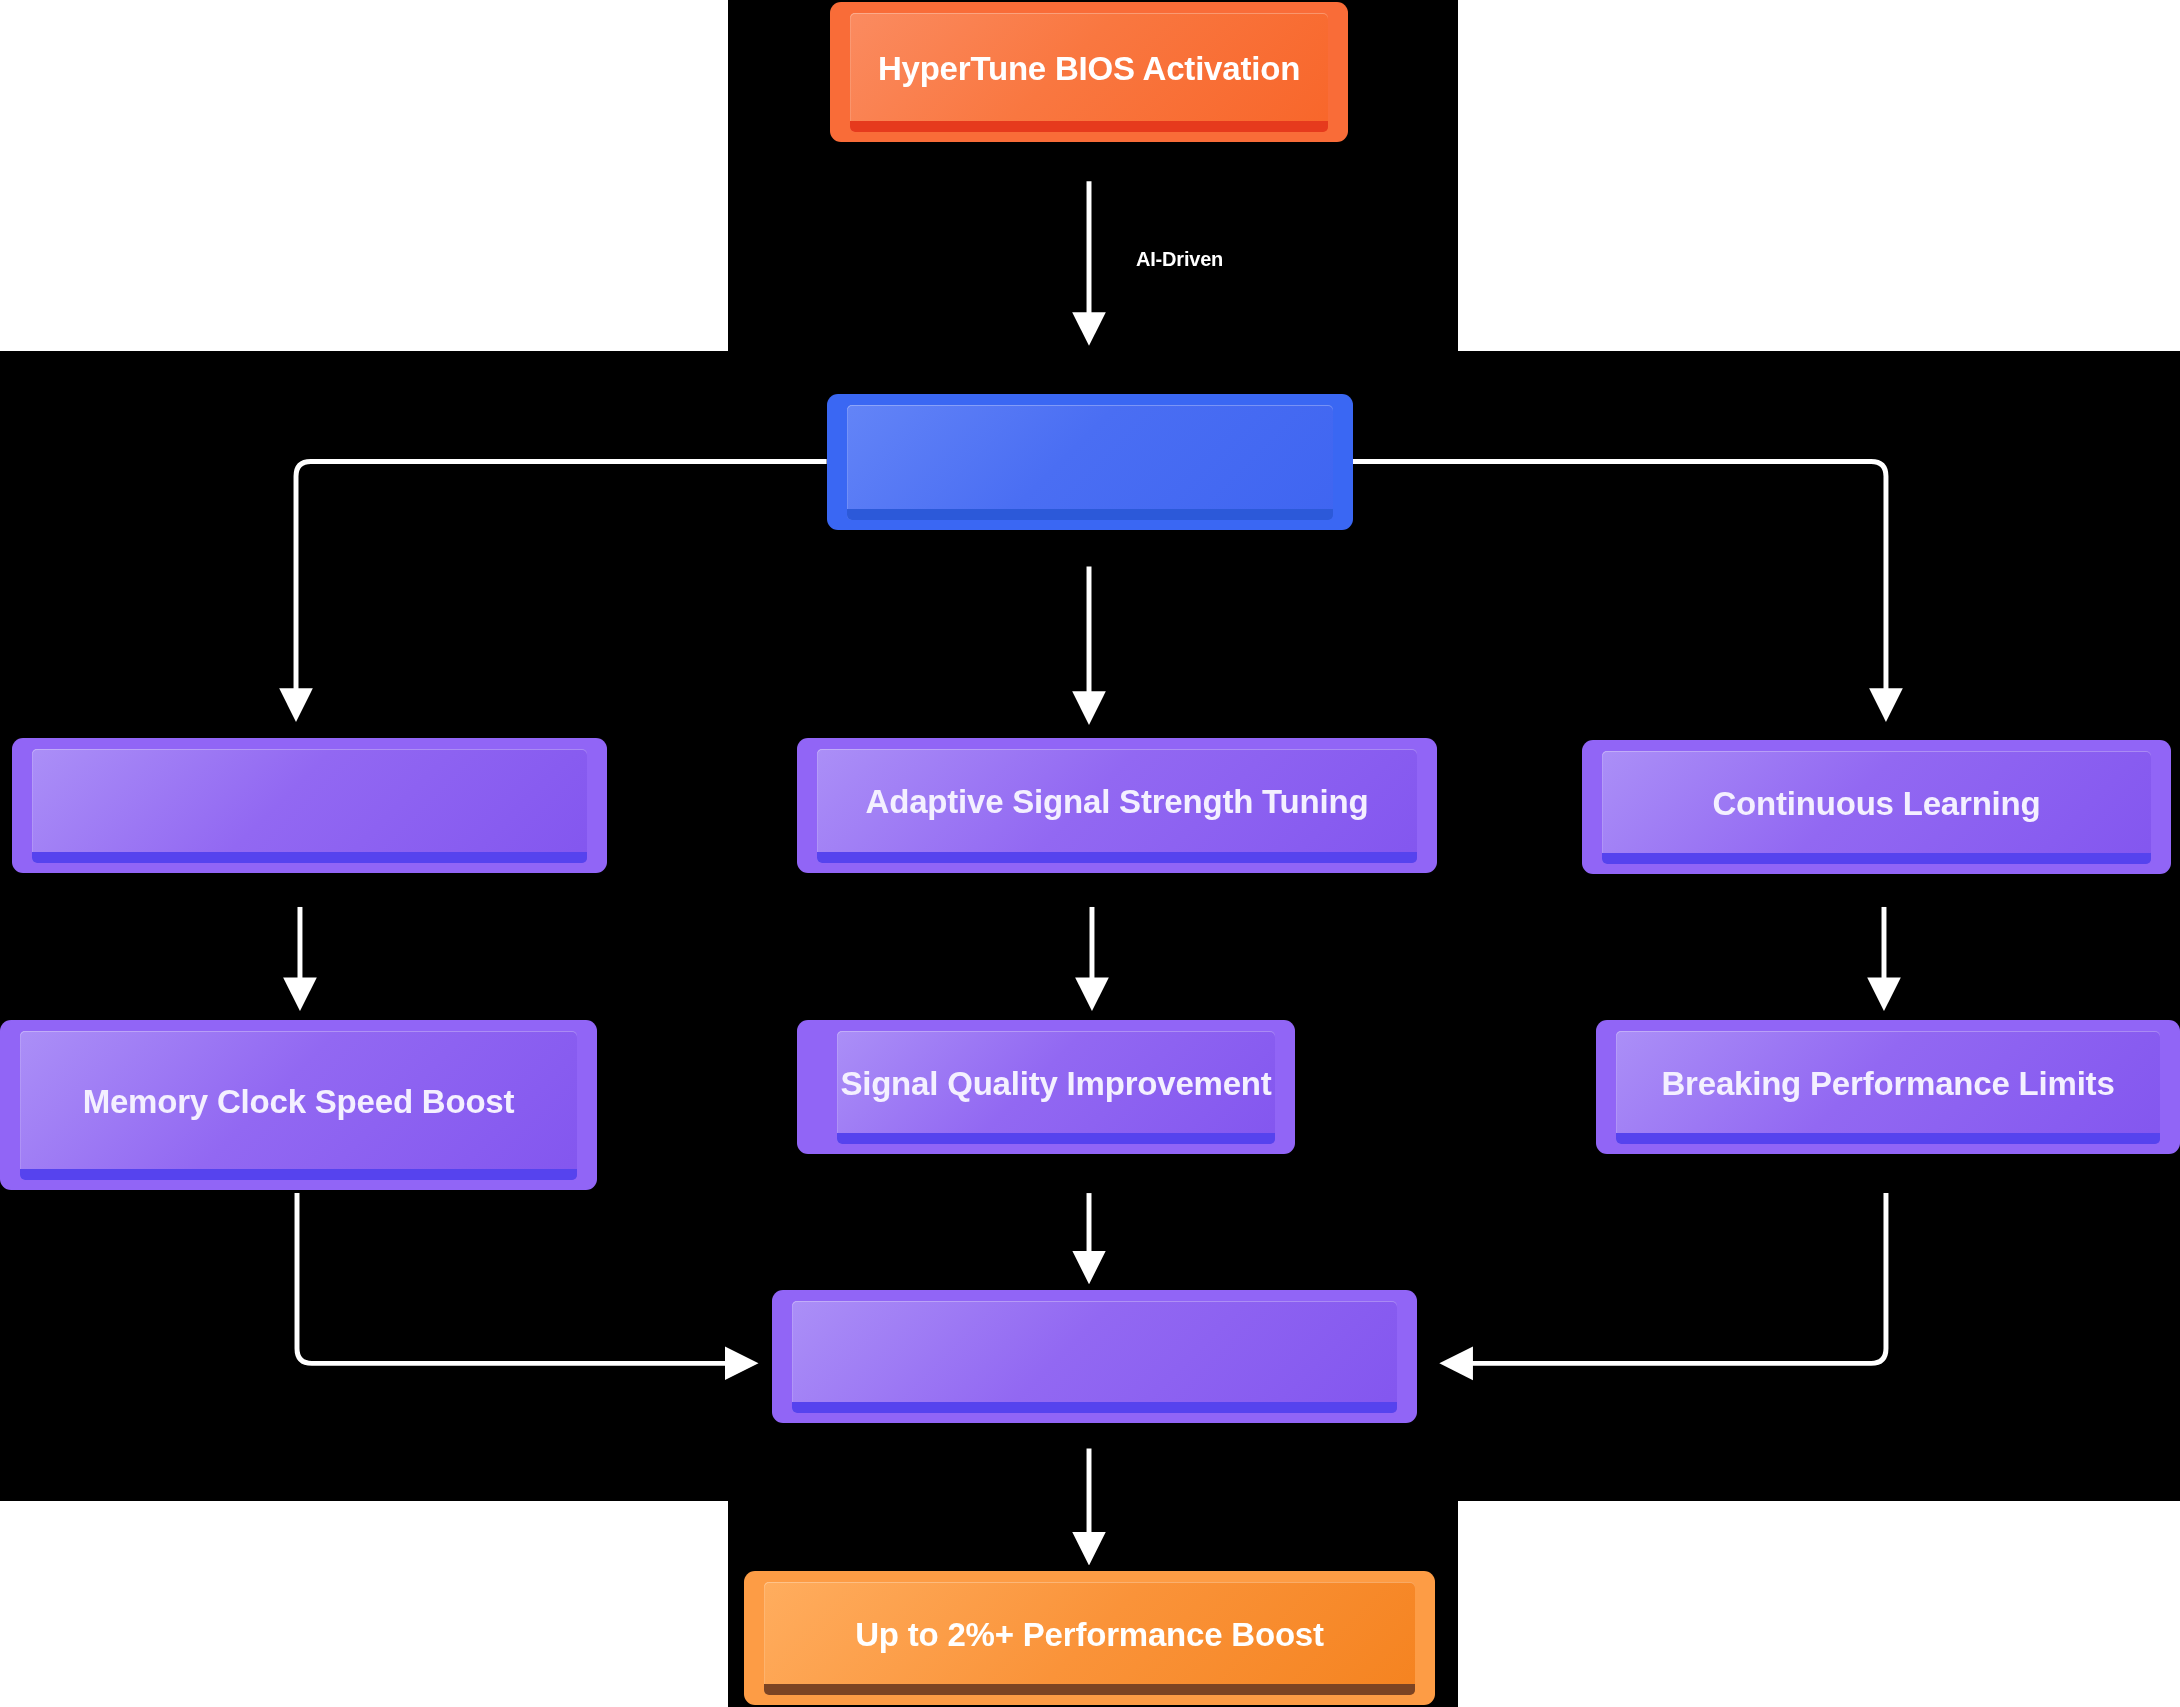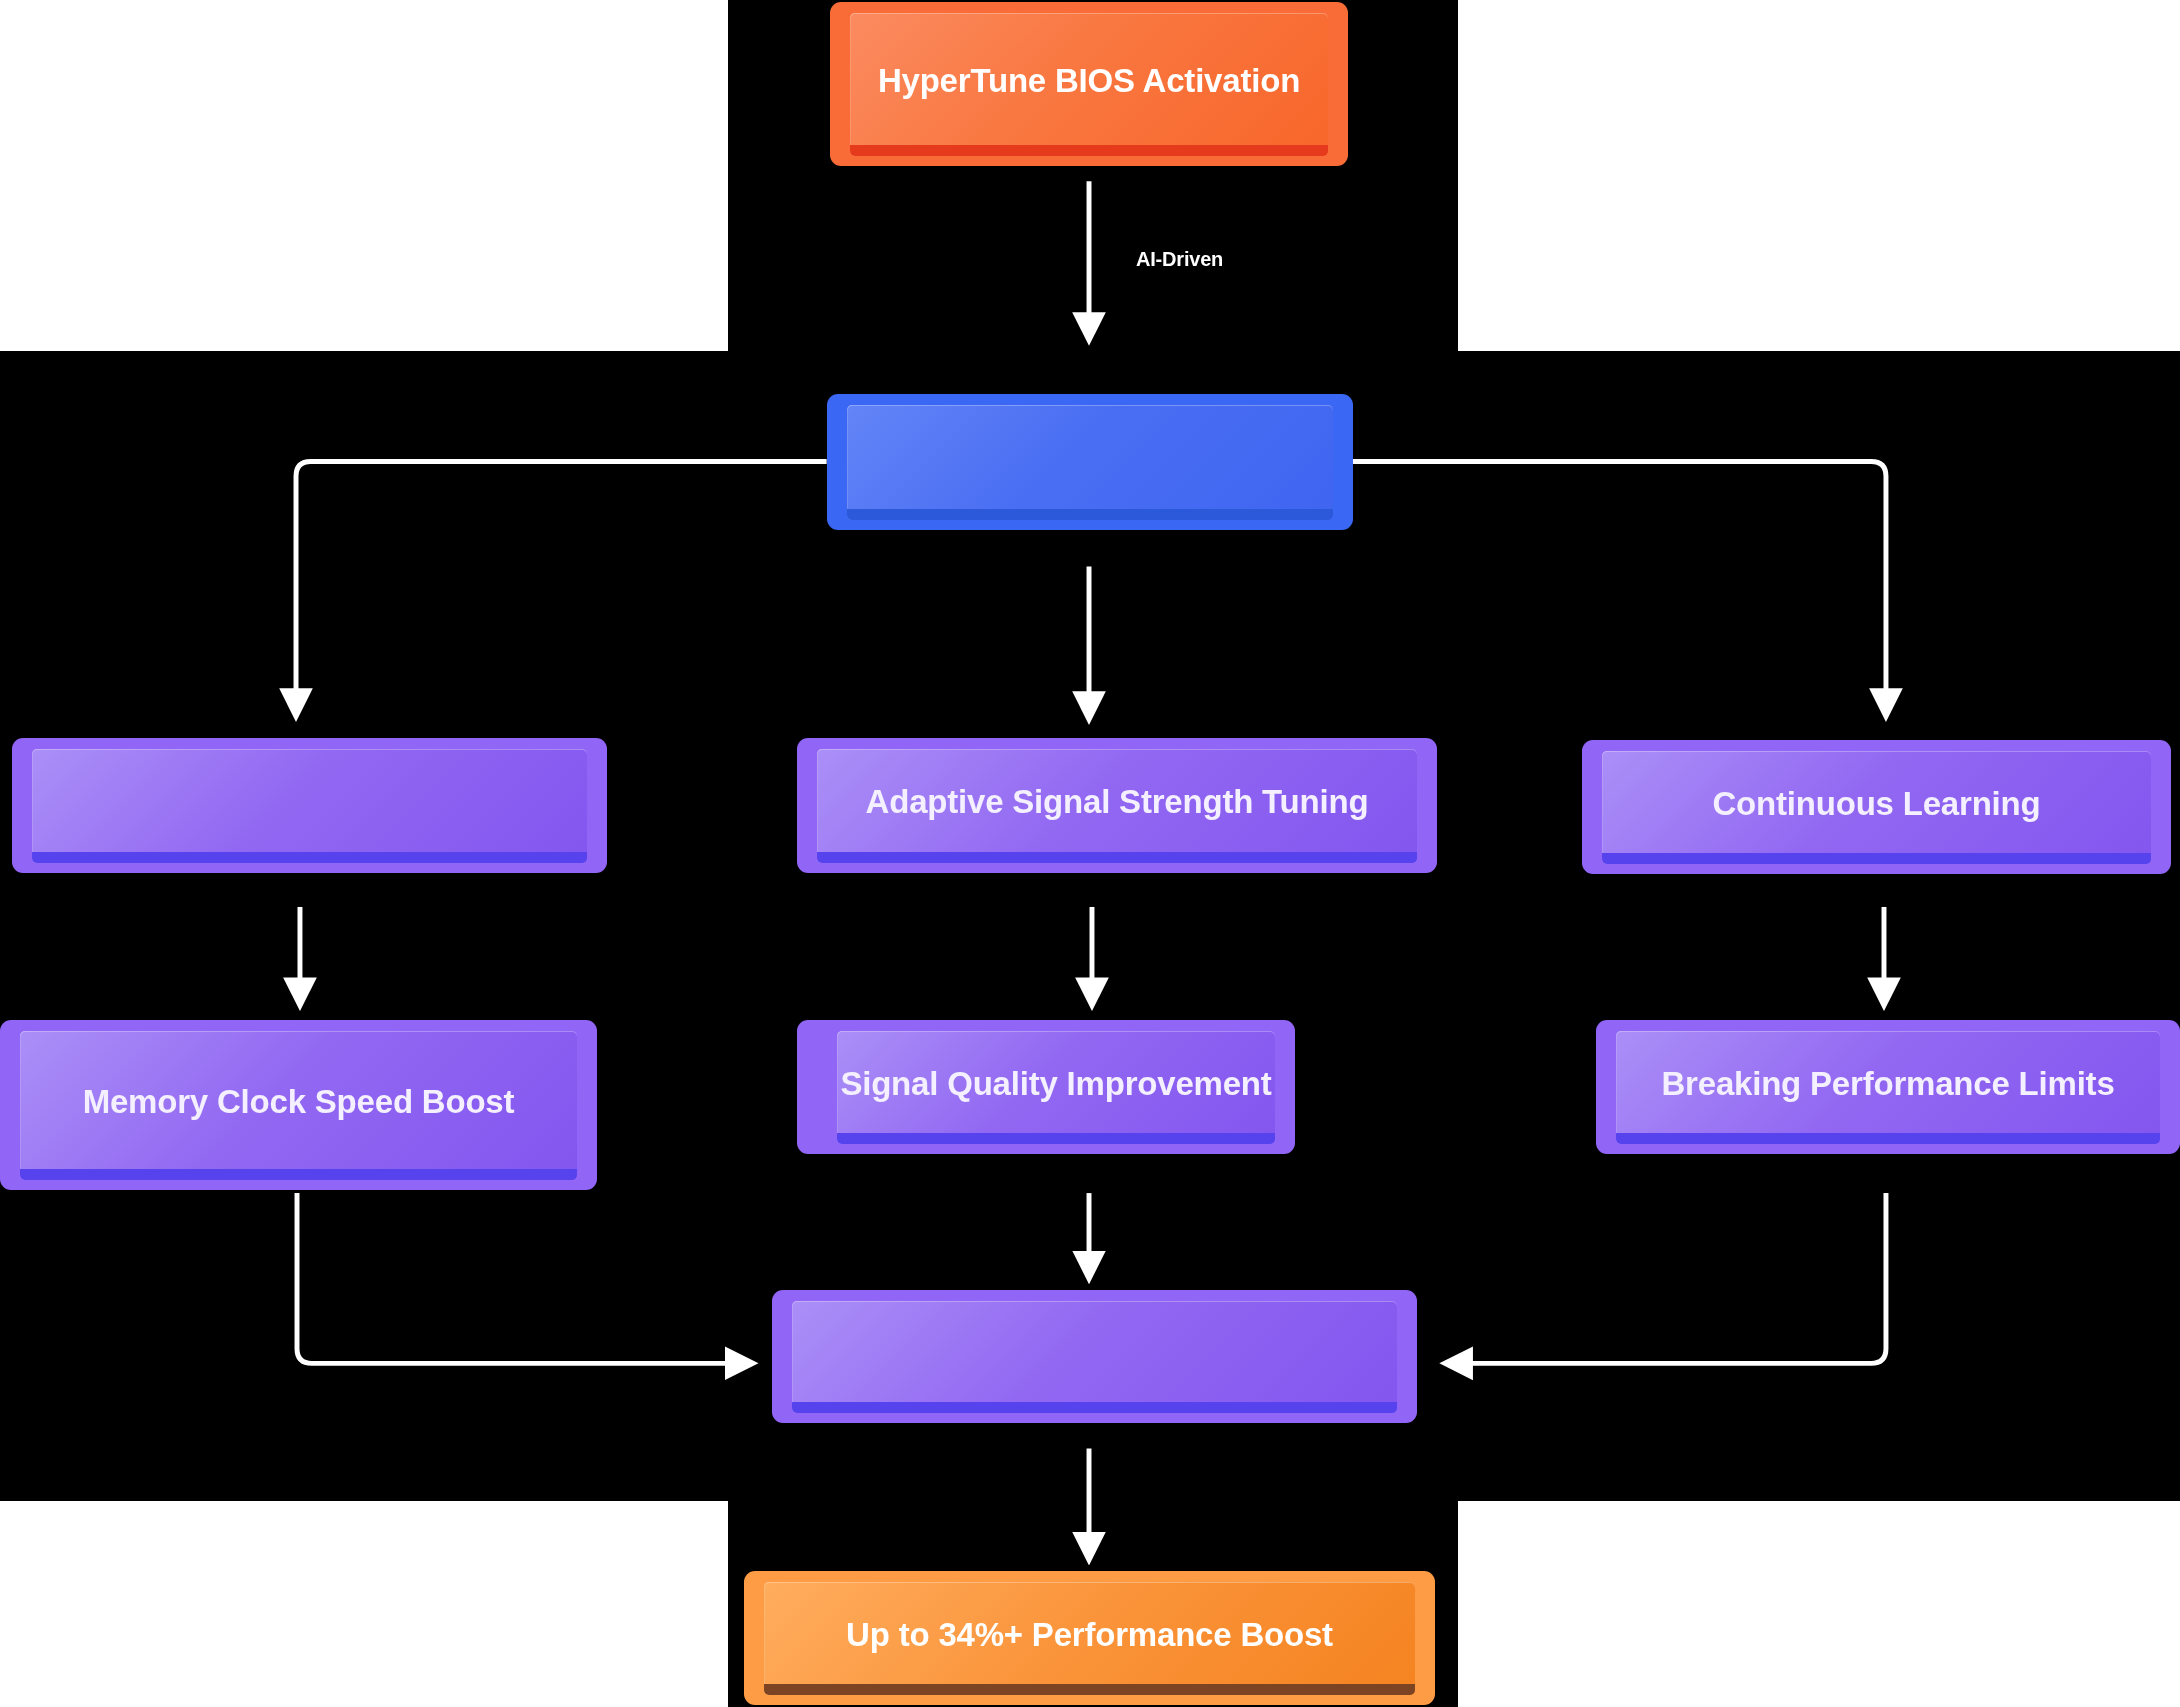--- a/index.html
+++ b/index.html
@@ -52,21 +52,21 @@
   .node.gold .inner{background:linear-gradient(135deg,#ffad5e 0%,#fa9339 50%,#f58320 100%);}
   .node.gold .accent{background:#7c4423;}
 
   
   .edge-label{
     position:absolute;z-index:2;color:#ffffff;font-weight:700;
     font-size:20px;letter-spacing:-0.2px;white-space:nowrap;
   }
 
   
-  #n-bios      {left:830px;  top:2px;    width:518px; height:164px;}
+  #n-bios      {left:830px;  top:2px;    width:518px; height:140px;}
   #n-ai        {left:827px;  top:394px;  width:526px; height:136px;}
   #n-mrc       {left:12px;   top:738px;  width:595px; height:135px;}
   #n-adaptive  {left:797px;  top:738px;  width:640px; height:135px;}
   #n-continuous{left:1582px; top:740px;  width:589px; height:134px;}
   #n-memory    {left:0px;    top:1020px; width:597px; height:170px;}
   #n-signal    {left:797px;  top:1020px; width:498px; height:134px;padding-left:40px;}
   #n-breaking  {left:1596px; top:1020px; width:584px; height:134px;}
   #n-overall   {left:772px;  top:1290px; width:645px; height:133px;}
   #n-boost     {left:744px;  top:1571px; width:691px; height:134px;}
   #lbl-ai-driven{left:1136px;top:248px;}
@@ -155,17 +155,17 @@
 </div>
 
 <div class="node purple" id="n-overall">
   <div class="inner">
     <div class="accent"></div>
   </div>
 </div>
 
 <div class="node gold" id="n-boost">
   <div class="inner">
-    <span class="label">Up to 34%+ Performance Boost</span>
+    <span class="label">Up to 2%+ Performance Boost</span>
     <div class="accent"></div>
   </div>
 </div>
 
 
 </body></html>

